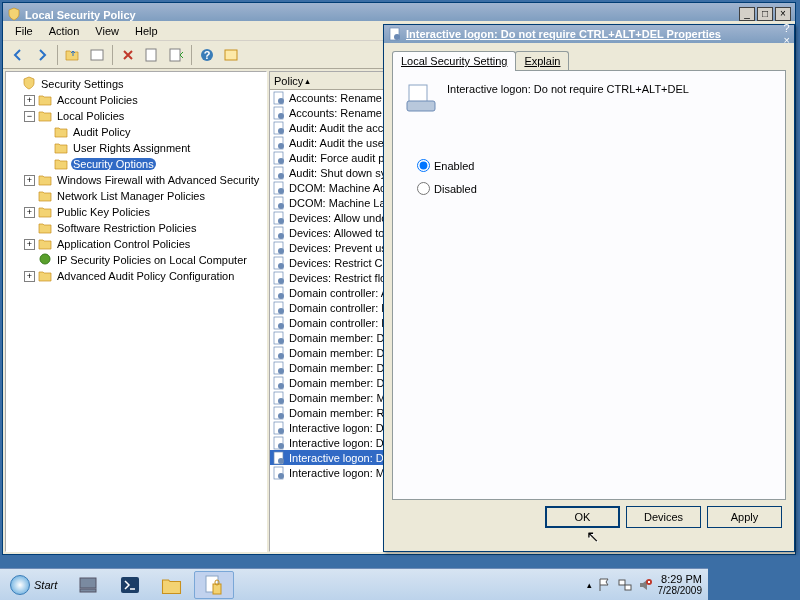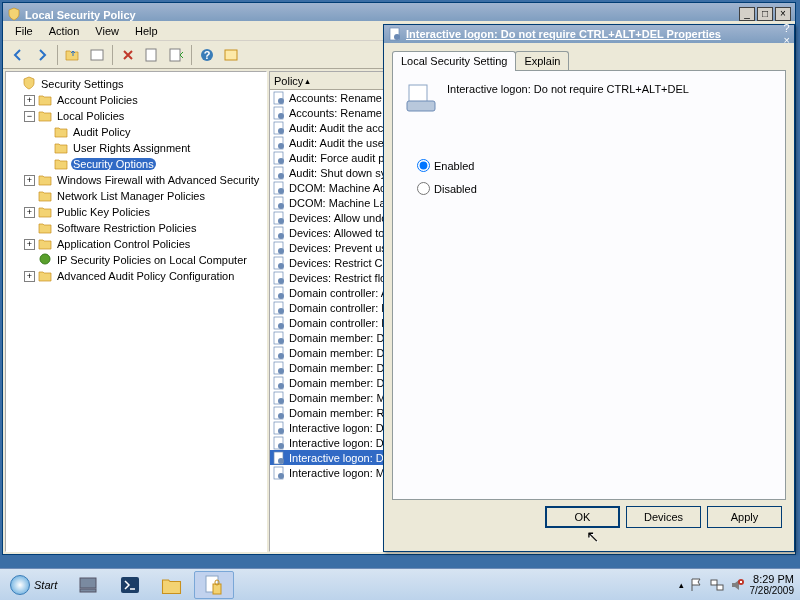--- a/index.html
+++ b/index.html
@@ -42,37 +42,37 @@
 .list-row.selected { background: #316ac5; color: #fff; }
 .list-row .licon { width: 14px; height: 14px; margin-right: 3px; flex-shrink: 0; }
 
 
 .dialog { position: absolute; left: 383px; top: 24px; width: 412px; height: 528px; background: #ece9d8; border: 1px solid #003c74; box-shadow: 2px 2px 3px rgba(0,0,0,0.3); }
 .dlg-titlebar { height: 18px; background: linear-gradient(#a0b4d0, #7f9ec0); display: flex; align-items: center; color: #fff; padding: 0 4px; }
 .dlg-titlebar .icon { width: 14px; height: 14px; margin-right: 4px; }
 .dlg-titlebar .title { flex: 1; font-weight: bold; font-size: 11px; overflow: hidden; white-space: nowrap; text-decoration: underline; }
 .dlg-body { padding: 8px; }
 .dlg-tabs { display: flex; }
-.dlg-tab { padding: 3px 8px; border: 1px solid #919b9c; border-bottom: none; background: #ece9d8; cursor: pointer; border-radius: 3px 3px 0 0; margin-right: -1px; }
+.dlg-tab { padding: 3px 8px; border: 1px solid #919b9c; border-bottom: none; background: #ece9d8; cursor: pointer; border-radius: 3px 3px 0 0; margin-right: -1px; text-decoration: underline; }
 .dlg-tab.active { background: #fcfcfe; position: relative; z-index: 2; padding-bottom: 4px; margin-bottom: -1px; }
 .dlg-tabpane { border: 1px solid #919b9c; background: #fcfcfe; height: 430px; padding: 12px; }
 .dlg-head { display: flex; align-items: flex-start; gap: 10px; }
 .dlg-head-icon { width: 32px; height: 32px; flex-shrink: 0; }
 .dlg-head-text { flex: 1; }
 .dlg-radios { margin-top: 44px; margin-left: 12px; }
 .dlg-radios label { display: flex; align-items: center; gap: 4px; margin-bottom: 10px; cursor: pointer; }
 .dlg-buttons { display: flex; justify-content: flex-end; gap: 6px; padding: 6px 4px 0; }
 .dlg-buttons button { width: 75px; height: 22px; background: #ece9d8; border: 1px solid #003c74; cursor: pointer; font-size: 11px; }
 .dlg-buttons button.default { border: 2px solid #003c74; text-align: center; }
 
 
 .cursor-img { position: absolute; left: 586px; top: 527px; pointer-events: none; font-size:16px; color:#000; text-shadow: 1px 1px #fff;}
 
 
-.taskbar { position: absolute; left: 0; bottom: 0; width: 800px; height: 32px; background: linear-gradient(#d7e4f2, #bcd3eb); border-top: 1px solid #6d8bb5; display: flex; align-items: center; }
+.taskbar { position: absolute; left: 0; bottom: 0; width: 708px; height: 32px; background: linear-gradient(#d7e4f2, #bcd3eb); border-top: 1px solid #6d8bb5; display: flex; align-items: center; }
 .start-btn { display: flex; align-items: center; gap: 4px; padding: 2px 8px; margin: 2px; border-radius: 4px; cursor: pointer; }
 .start-orb { width: 20px; height: 20px; border-radius: 50%; background: radial-gradient(#fff, #4c9ed9); border: 1px solid #3a7db8; position: relative; }
 .task-btn { width: 40px; height: 28px; display: flex; align-items: center; justify-content: center; cursor: pointer; border: 1px solid transparent; margin: 0 1px; border-radius: 2px;}
 .task-btn.active { background: #c1d2ee; border: 1px solid #7aa7d7; }
 .tray { margin-left: auto; display: flex; align-items: center; gap: 6px; padding-right: 6px; }
 .tray .tray-icon { width: 14px; height: 14px; }
 .tray .clock { text-align: right; line-height: 12px; }
 
 
 .folder-icon { fill: #f3d373; stroke: #c8911e; }

